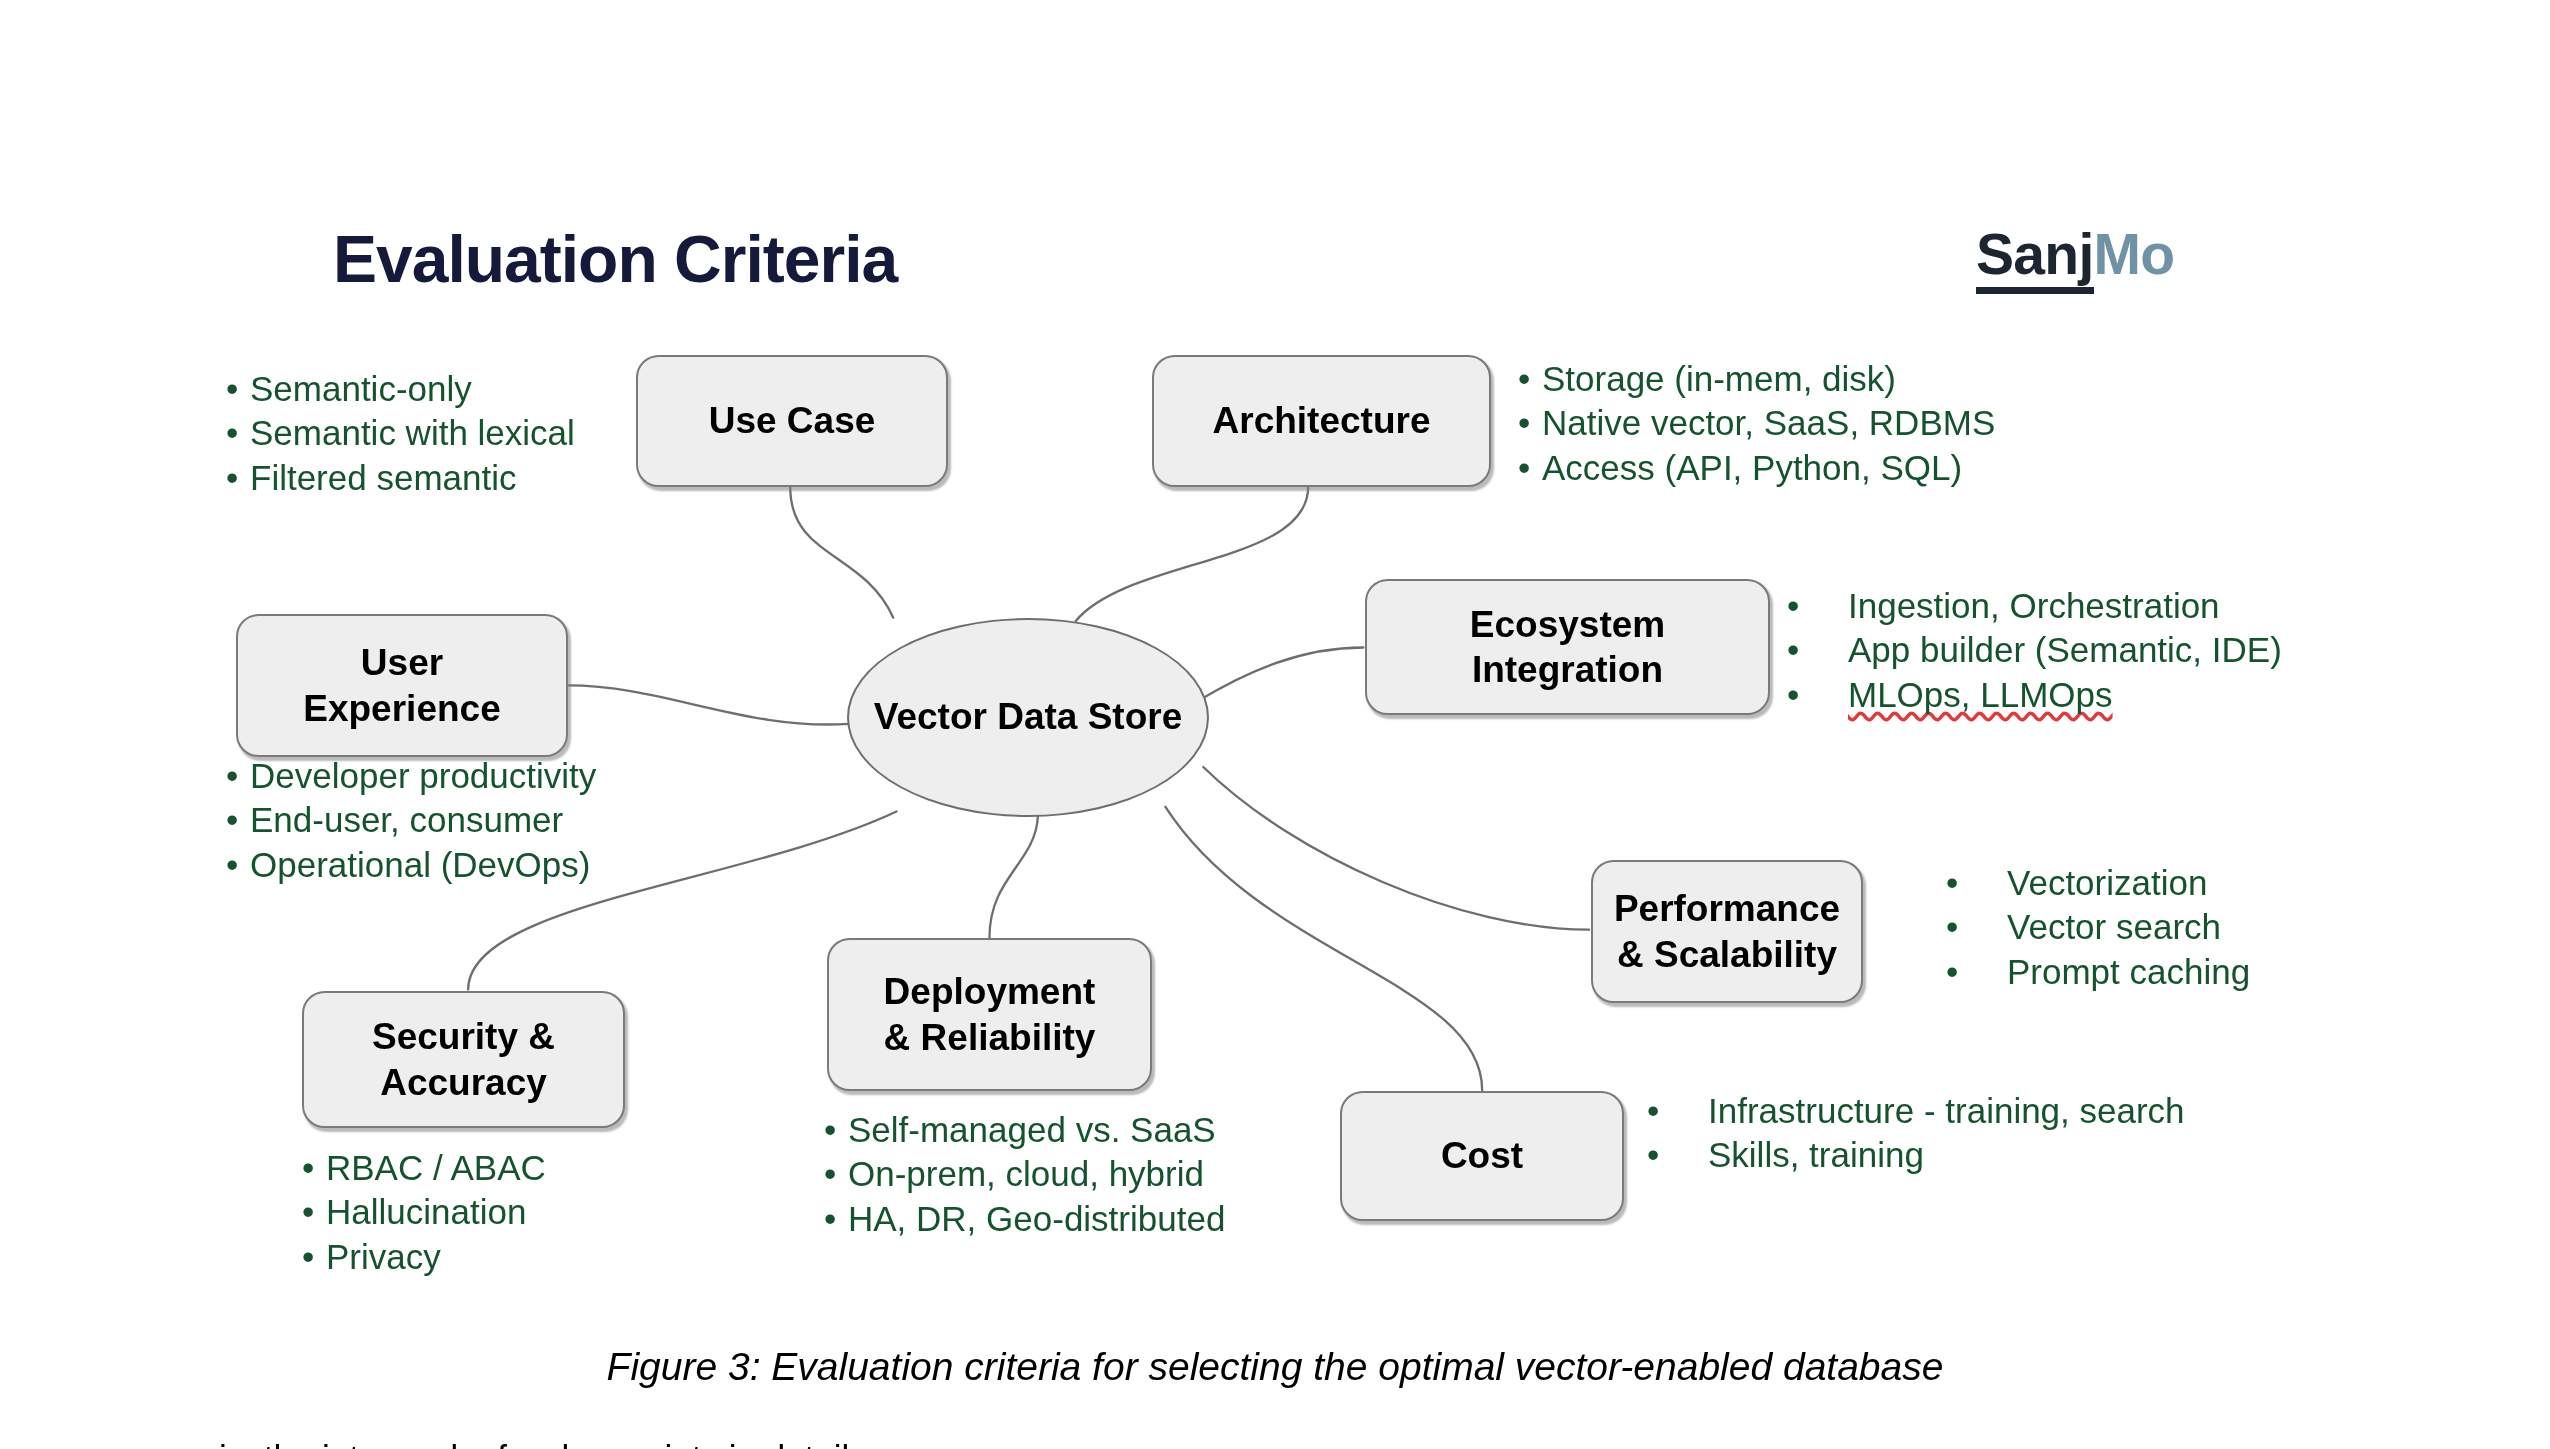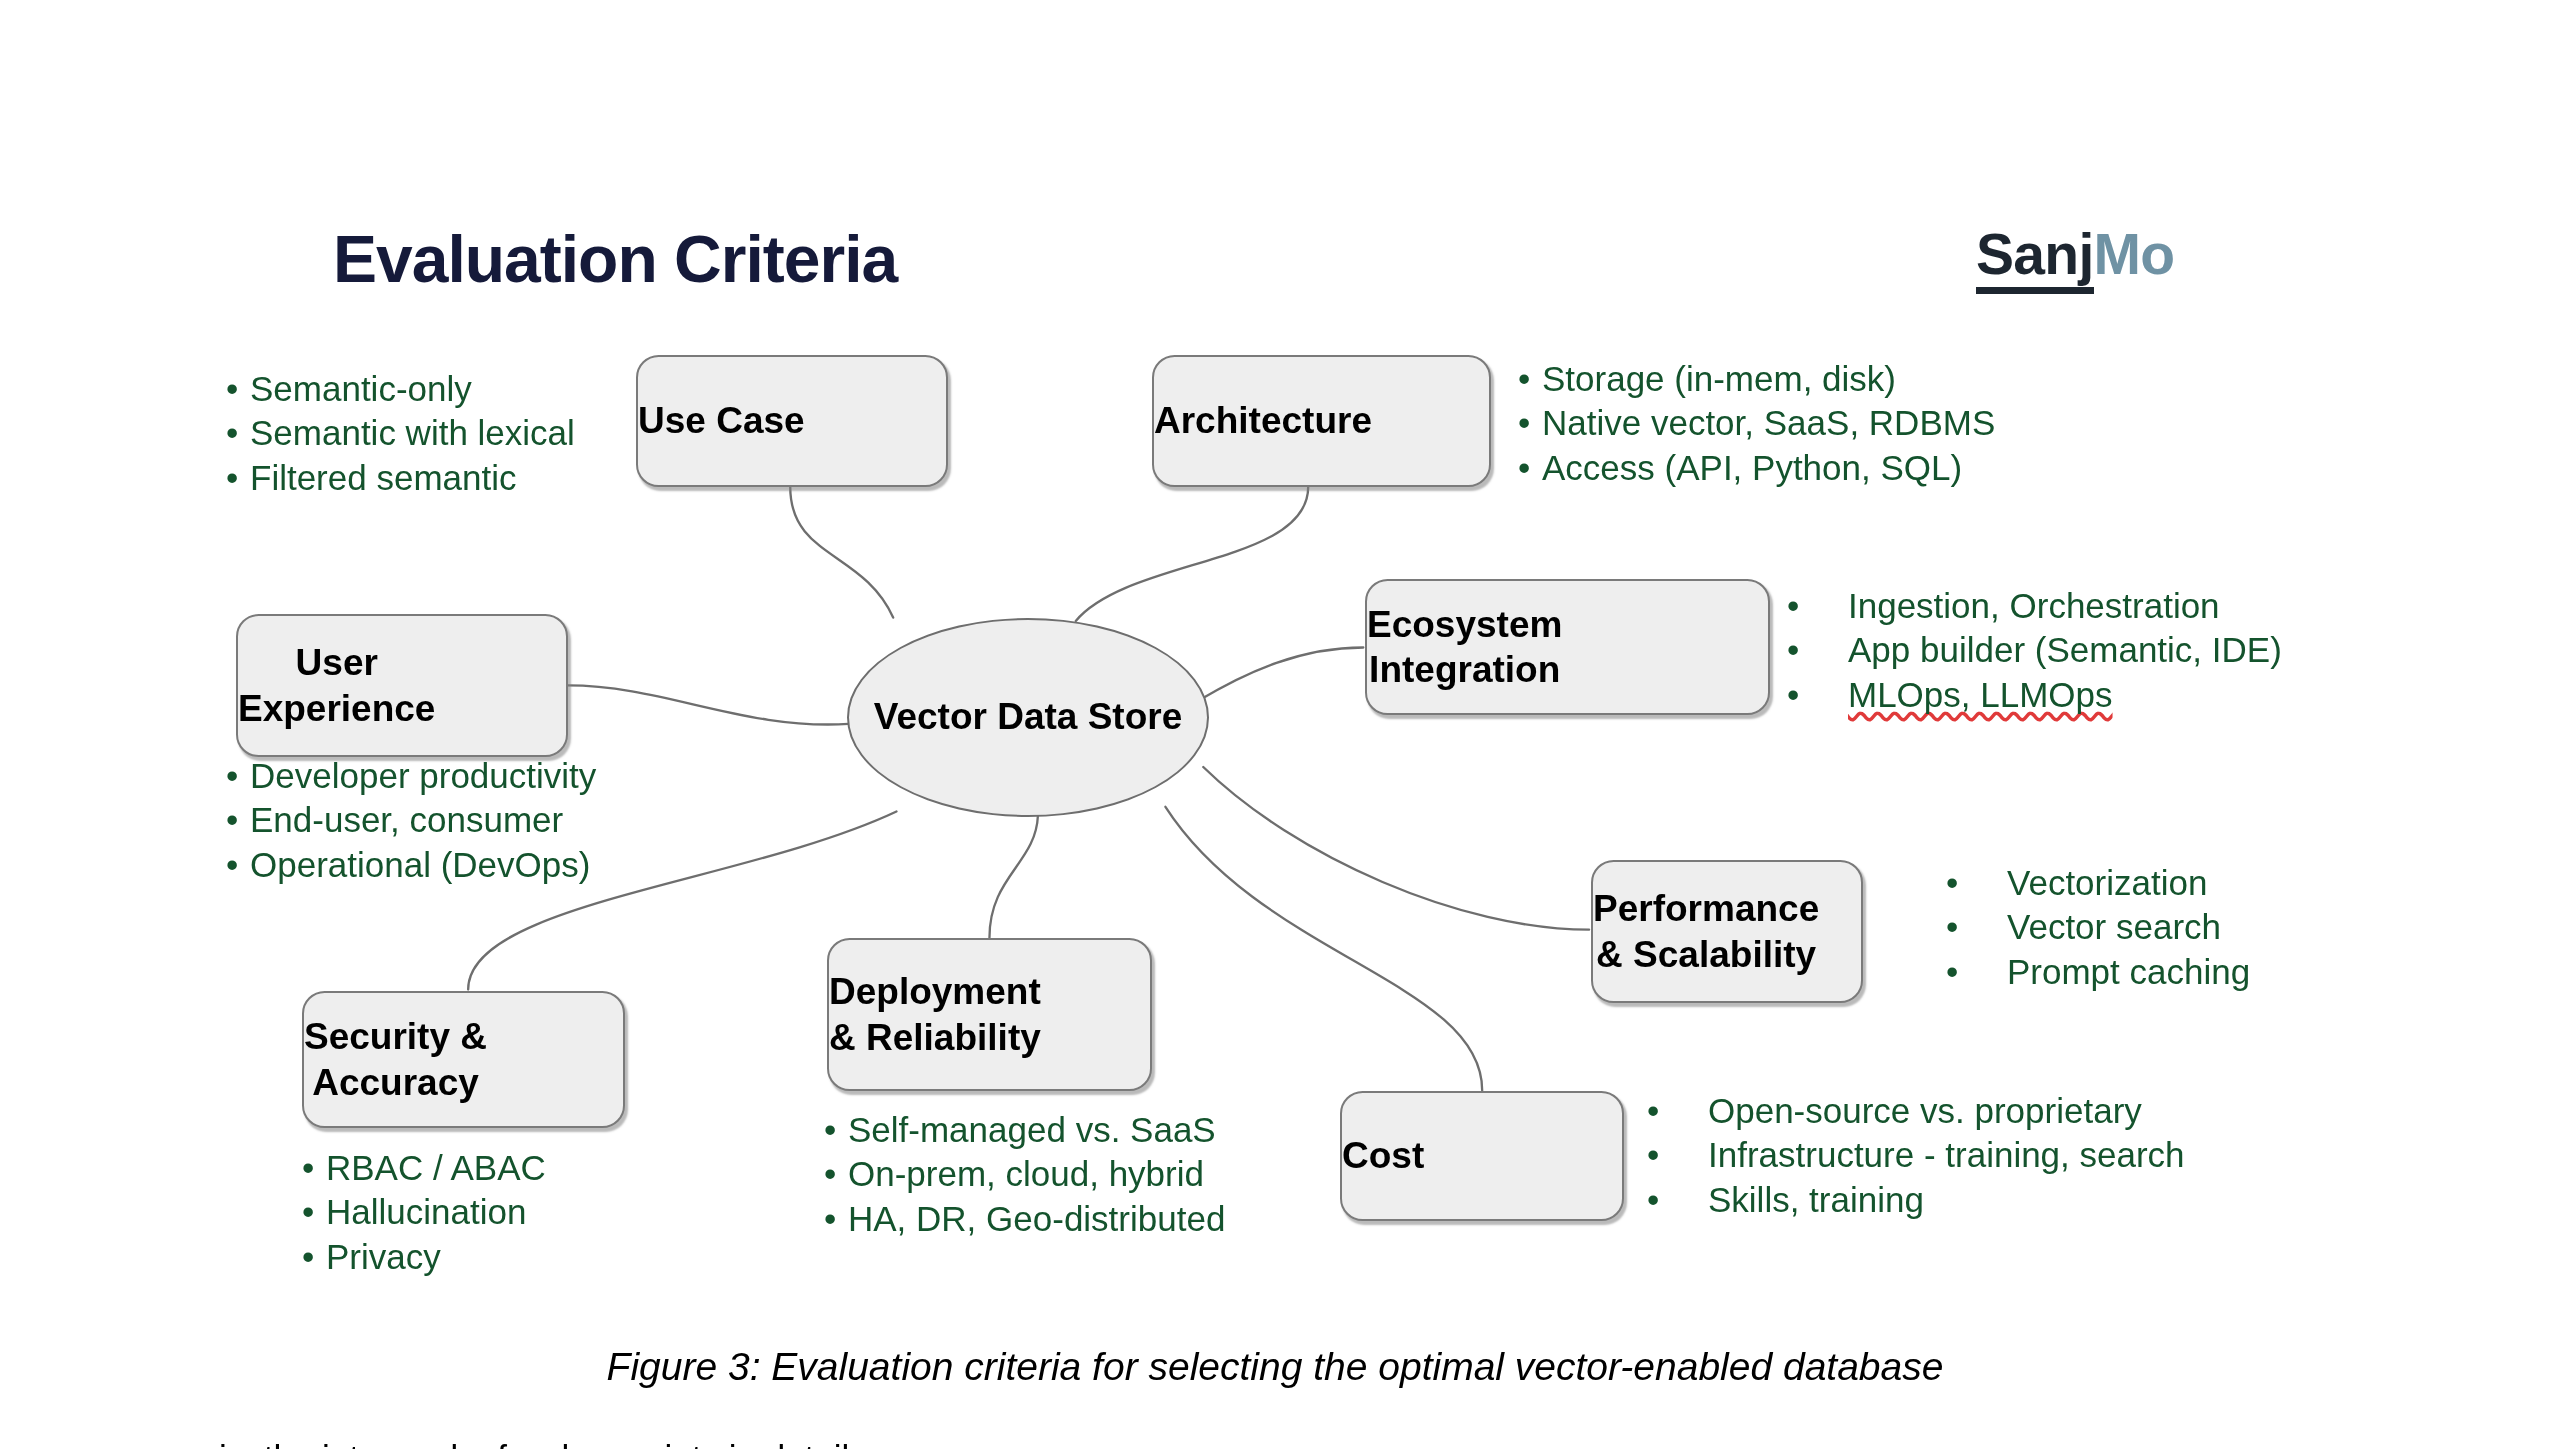--- a/index.html
+++ b/index.html
@@ -71,21 +71,21 @@
   
   .node {
     position: absolute;
     box-sizing: border-box;
     background: #eeeeee;
     border: 2px solid #7a7a7a;
     border-radius: 22.6px;
     box-shadow: 2.7px 3.3px 2px rgba(130,130,130,0.55);
     display: flex;
     align-items: center;
-    justify-content: flex-start;
+    justify-content: center;
     text-align: center;
     font-weight: 700;
     font-size: 37px;
     line-height: 1.22;
     color: #000000;
   }
   .node span { display: block; }
 
   .ellipse {
     position: absolute;
@@ -277,24 +277,20 @@
   </div>
 
   <div class="node" style="left:1340px; top:1091px; width:284px; height:130px;">
     <div>
         <span>Cost</span>
       </div>
   </div>
   <div class="bullets wide" style="left:1647px; top:1089px;">
     <div class="row">
         <span class="dot"></span>
-        <span class="btxt">Open-source vs. proprietary</span>
-      </div>
-    <div class="row">
-        <span class="dot"></span>
         <span class="btxt">Infrastructure - training, search</span>
       </div>
     <div class="row">
         <span class="dot"></span>
         <span class="btxt">Skills, training</span>
       </div>
   </div>
 
   <div class="node" style="left:827px; top:938px; width:325px; height:153px;">
     <div>

